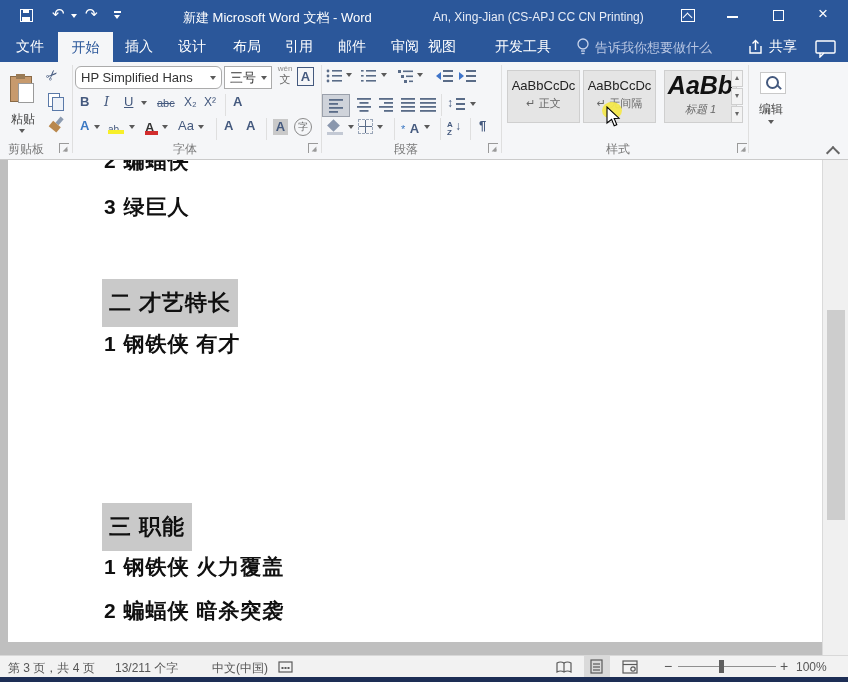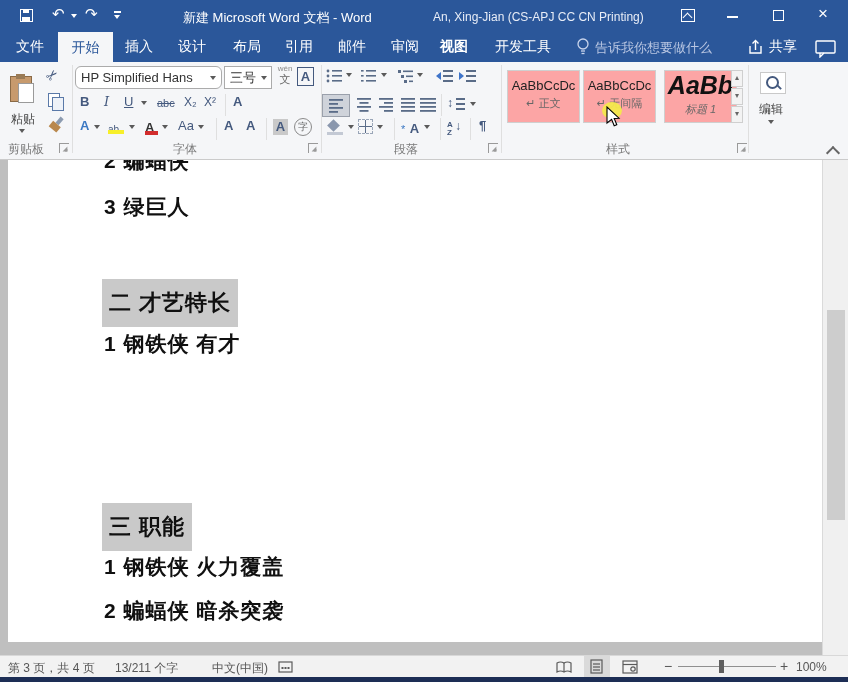--- a/index.html
+++ b/index.html
@@ -38,21 +38,21 @@
   .launcher{width:9px;height:9px;top:81px;border-top:1px solid #9a9a9a;border-left:1px solid #9a9a9a;}
   .launcher i{position:absolute;right:0;bottom:0;width:0;height:0;border-left:4px solid transparent;border-top:4px solid transparent;border-right:4px solid #9a9a9a;border-bottom:4px solid #9a9a9a;transform:scale(.6);}
   .dd{width:0;height:0;border-left:3.5px solid transparent;border-right:3.5px solid transparent;border-top:4px solid #5a5a5a;}
   .ric{color:#44597e;font-size:13px;line-height:14px;}
   .combo{background:#fff;border:1px solid #ababab;box-sizing:border-box;height:23px;font-size:13px;color:#333;line-height:21px;padding-left:5px;white-space:nowrap;overflow:hidden;}
   .btn-active{background:#cfd3da;border:1px solid #9aa0ab;box-sizing:border-box;}
   .paste-clip{width:22px;height:26px;background:#c79a6d;border:1px solid #8a6a46;box-sizing:border-box;}
   .paste-clip i{position:absolute;left:5px;top:-3px;width:9px;height:5px;background:#9a7b56;}
   .paste-clip b{position:absolute;left:7px;top:6px;width:14px;height:18px;background:#fff;border:1px solid #9a9a9a;}
   .grp-btn-label{font-size:12px;color:#444;}
-  .stycard{background:#fca5a5;border:1px solid #cfcfcf;box-sizing:border-box;text-align:center;}
+  .stycard{background:#e5e5e5;border:1px solid #cfcfcf;box-sizing:border-box;text-align:center;}
   .stycard .prev{font-size:13px;color:#222;margin-top:7px;white-space:nowrap;overflow:hidden;}
   .stycard .prev-big{font-size:25px;font-weight:bold;color:#111;margin-top:0;line-height:28px;}
   .stycard .nm{font-size:11px;color:#666;margin-top:3px;white-space:nowrap;}
   .chevron-up{width:8px;height:8px;border-top:2px solid #666;border-left:2px solid #666;transform:rotate(45deg);}
   .mini-fill{fill:#5a6c88;stroke:none;}
   .blue-tri-l{width:0;height:0;border-top:4px solid transparent;border-bottom:4px solid transparent;border-right:5px solid #3e74c9;}
   .blue-tri-r{width:0;height:0;border-top:4px solid transparent;border-bottom:4px solid transparent;border-left:5px solid #3e74c9;}
   .scrollbtn{width:12px;height:17px;background:#f3f3f3;border:1px solid #cfcfcf;box-sizing:border-box;text-align:center;line-height:14px;font-size:8px;color:#666;}
   .mag{width:9px;height:9px;border:2px solid #44597e;border-radius:50%;}
   .mag i{position:absolute;left:8px;top:8px;width:6px;height:2px;background:#44597e;transform:rotate(45deg);}
@@ -104,21 +104,21 @@
 
   <div class="abs tabrow">
     <div class="abs tab" style="left:10px;width:40px;">文件</div>
     <div class="abs tab tab-active" style="left:58px;width:55px;">开始</div>
     <div class="abs tab" style="left:119px;width:40px;">插入</div>
     <div class="abs tab" style="left:172px;width:40px;">设计</div>
     <div class="abs tab" style="left:227px;width:40px;">布局</div>
     <div class="abs tab" style="left:279px;width:40px;">引用</div>
     <div class="abs tab" style="left:332px;width:40px;">邮件</div>
     <div class="abs tab" style="left:385px;width:40px;">审阅</div>
-    <div class="abs tab" style="left:434px;width:40px;font-weight:bold;">视图</div>
+    <div class="abs tab" style="left:422px;width:40px;">视图</div>
     <div class="abs tab" style="left:494px;width:58px;">开发工具</div>
     <svg class="abs" style="left:576px;top:5px;" width="14" height="20">
       <circle class="bulb" cx="7" cy="7" r="5"></circle>
       <line class="bulb" x1="5" y1="14" x2="9" y2="14"></line>
       <line class="bulb" x1="5.5" y1="16.5" x2="8.5" y2="16.5"></line>
     </svg>
     <div class="abs tellme" style="left:595px;">告诉我你想要做什么</div>
     <svg class="abs" style="left:746px;top:6px;" width="18" height="18">
       <polyline class="whiteline" points="4,8 4,15 15,15 15,8"></polyline>
       <line class="whiteline" x1="9.5" y1="12" x2="9.5" y2="3"></line>

